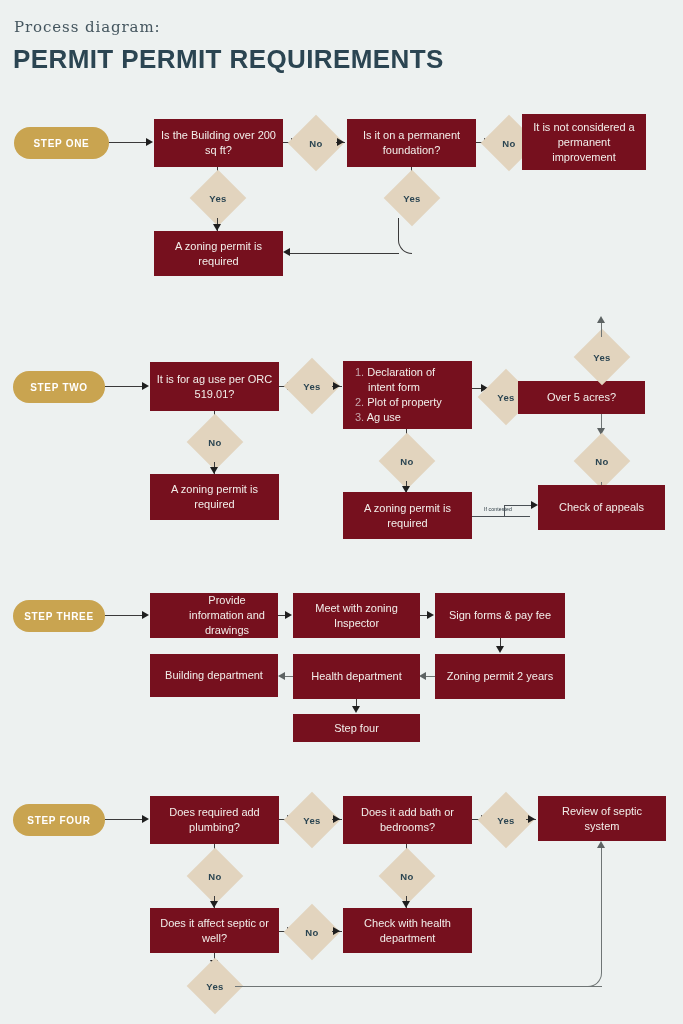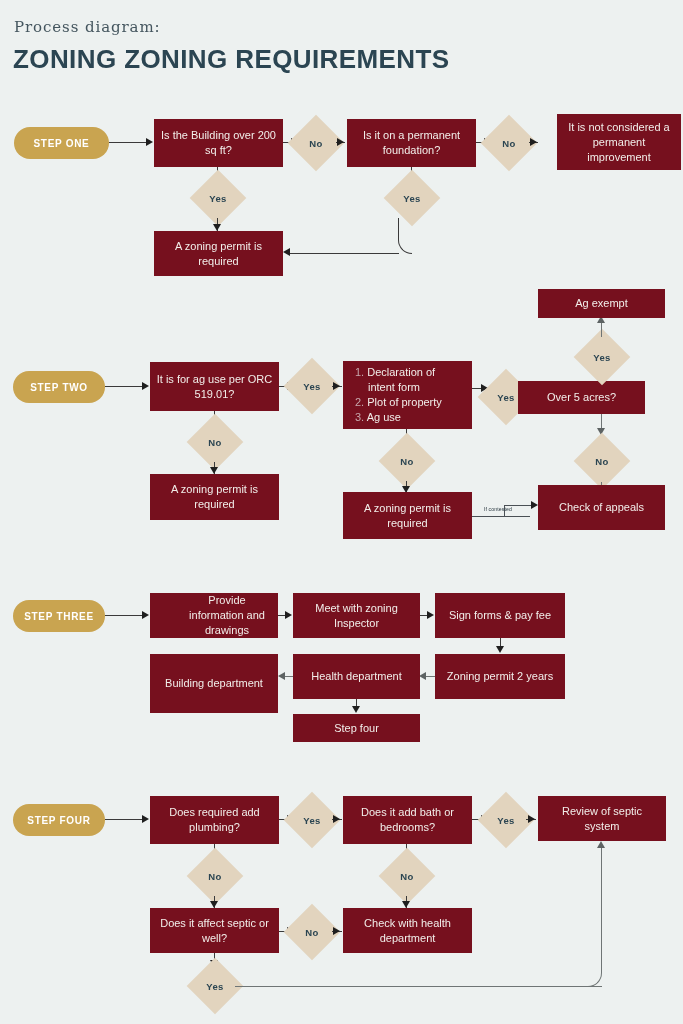--- a/index.html
+++ b/index.html
@@ -74,21 +74,21 @@
     position: absolute; font-size: 5.2px; color: #2b3a42;
     letter-spacing: .1px; white-space: nowrap;
   }
 </style>
 </head>
 <body>
 
 <div id="stage">
 
   <div class="hdr-kicker">Process diagram:</div>
-  <div class="hdr-title">ZONING ZONING REQUIREMENTS</div>
+  <div class="hdr-title">PERMIT PERMIT REQUIREMENTS</div>
 
   <div class="pill" style="left:14px; top:127px; width:95px;">STEP ONE</div>
   <div class="ln h" style="left:109px; top:142px; width:38px;"></div>
   <div class="arr r" style="left:146px; top:138px;"></div>
 
   <div class="box" style="left:154px; top:119px; width:129px; height:48px;">Is the Building over 200 sq ft?</div>
 
   <div class="ln h" style="left:283px; top:142px; width:9px;"></div>
   <div class="arr r" style="left:291px; top:138px;"></div>
   <div class="dia" style="left:296px; top:123px;"></div>
@@ -98,21 +98,21 @@
 
   <div class="box" style="left:347px; top:119px; width:129px; height:48px;">Is it on a permanent foundation?</div>
 
   <div class="ln h" style="left:476px; top:142px; width:9px;"></div>
   <div class="arr r" style="left:484px; top:138px;"></div>
   <div class="dia" style="left:489px; top:123px;"></div>
   <div class="dia-lbl" style="left:489px; top:123px;">No</div>
   <div class="ln h" style="left:529px; top:142px; width:9px;"></div>
   <div class="arr r" style="left:530px; top:138px;"></div>
 
-  <div class="box" style="left:557px; top:114px; width:124px; height:56px;">It is not considered a permanent improvement</div>
+  <div class="box" style="left:522px; top:114px; width:124px; height:56px;">It is not considered a permanent improvement</div>
 
   <div class="ln v" style="left:217px; top:167px; height:15px;"></div>
   <div class="arr d" style="left:213px; top:179px;"></div>
   <div class="dia" style="left:198px; top:178px;"></div>
   <div class="dia-lbl" style="left:198px; top:178px;">Yes</div>
   <div class="ln v" style="left:217px; top:218px; height:13px;"></div>
   <div class="arr d" style="left:213px; top:224px;"></div>
 
   <div class="box" style="left:154px; top:231px; width:129px; height:45px;">A zoning permit is required</div>
 
@@ -173,21 +173,20 @@
 
   <div class="box" style="left:518px; top:381px; width:127px; height:33px;">Over 5 acres?</div>
 
   <div class="ln v grey" style="left:601px; top:364px; height:18px;"></div>
   <div class="arr grey u" style="left:597px; top:360px;"></div>
   <div class="dia" style="left:582px; top:337px;"></div>
   <div class="dia-lbl" style="left:582px; top:337px;">Yes</div>
   <div class="ln v grey" style="left:601px; top:320px; height:17px;"></div>
   <div class="arr grey u" style="left:597px; top:316px;"></div>
 
-  <div class="box" style="left:538px; top:289px; width:127px; height:29px;">Ag exempt</div>
 
   <div class="ln v grey" style="left:601px; top:414px; height:18px;"></div>
   <div class="arr grey d" style="left:597px; top:428px;"></div>
   <div class="dia" style="left:582px; top:441px;"></div>
   <div class="dia-lbl" style="left:582px; top:441px;">No</div>
   <div class="ln v grey" style="left:601px; top:482px; height:16px;"></div>
   <div class="arr grey d" style="left:597px; top:493px;"></div>
 
   <div class="box" style="left:538px; top:485px; width:127px; height:45px;">Check of appeals</div>
 
@@ -215,21 +214,21 @@
   <div class="arr d" style="left:496px; top:646px;"></div>
 
   <div class="box" style="left:435px; top:654px; width:130px; height:45px;">Zoning permit 2 years</div>
   <div class="ln h grey" style="left:426px; top:676px; width:9px;"></div>
   <div class="arr grey l" style="left:419px; top:672px;"></div>
 
   <div class="box" style="left:293px; top:654px; width:127px; height:45px;">Health department</div>
   <div class="ln h grey" style="left:284px; top:676px; width:9px;"></div>
   <div class="arr grey l" style="left:278px; top:672px;"></div>
 
-  <div class="box" style="left:150px; top:654px; width:128px; height:59px;">Building department</div>
+  <div class="box" style="left:150px; top:654px; width:128px; height:43px;">Building department</div>
 
   <div class="ln v" style="left:356px; top:699px; height:11px;"></div>
   <div class="arr d" style="left:352px; top:706px;"></div>
 
   <div class="box" style="left:293px; top:714px; width:127px; height:28px;">Step four</div>
 
   <div class="pill" style="left:13px; top:804px; width:92px;">STEP FOUR</div>
   <div class="ln h" style="left:105px; top:819px; width:38px;"></div>
   <div class="arr r" style="left:142px; top:815px;"></div>
 

